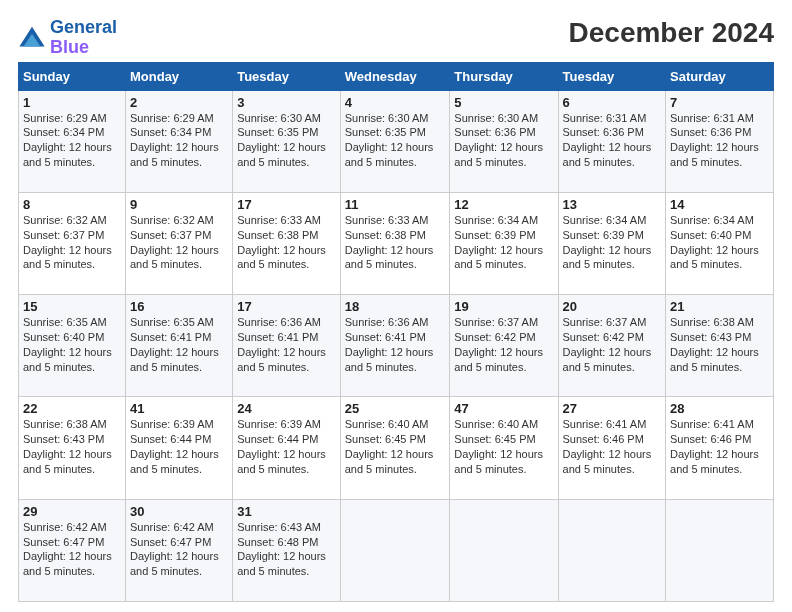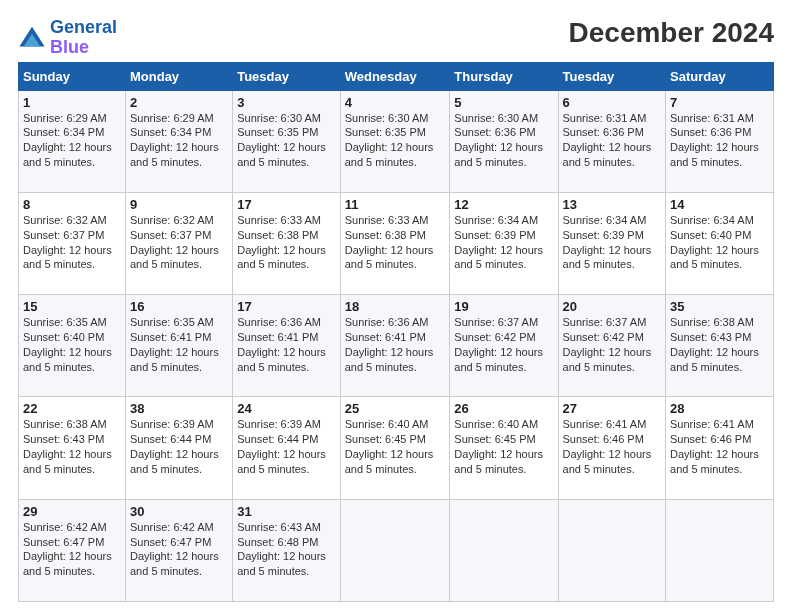--- a/index.html
+++ b/index.html
@@ -293,39 +293,39 @@
       </td>
           <td>
         <span class="day-number">20</span>
         <div class="day-info">
           <span>Sunrise: 6:37 AM</span><br>
           <span>Sunset: 6:42 PM</span><br>
           <span>Daylight: 12 hours and 5 minutes.</span>
         </div>
       </td>
           <td>
-        <span class="day-number">35</span>
+        <span class="day-number">21</span>
         <div class="day-info">
           <span>Sunrise: 6:38 AM</span><br>
           <span>Sunset: 6:43 PM</span><br>
           <span>Daylight: 12 hours and 5 minutes.</span>
         </div>
       </td>
         </tr>
         <tr>
           <td>
         <span class="day-number">22</span>
         <div class="day-info">
           <span>Sunrise: 6:38 AM</span><br>
           <span>Sunset: 6:43 PM</span><br>
           <span>Daylight: 12 hours and 5 minutes.</span>
         </div>
       </td>
           <td>
-        <span class="day-number">38</span>
+        <span class="day-number">41</span>
         <div class="day-info">
           <span>Sunrise: 6:39 AM</span><br>
           <span>Sunset: 6:44 PM</span><br>
           <span>Daylight: 12 hours and 5 minutes.</span>
         </div>
       </td>
           <td>
         <span class="day-number">24</span>
         <div class="day-info">
           <span>Sunrise: 6:39 AM</span><br>
@@ -335,21 +335,21 @@
       </td>
           <td>
         <span class="day-number">25</span>
         <div class="day-info">
           <span>Sunrise: 6:40 AM</span><br>
           <span>Sunset: 6:45 PM</span><br>
           <span>Daylight: 12 hours and 5 minutes.</span>
         </div>
       </td>
           <td>
-        <span class="day-number">26</span>
+        <span class="day-number">47</span>
         <div class="day-info">
           <span>Sunrise: 6:40 AM</span><br>
           <span>Sunset: 6:45 PM</span><br>
           <span>Daylight: 12 hours and 5 minutes.</span>
         </div>
       </td>
           <td>
         <span class="day-number">27</span>
         <div class="day-info">
           <span>Sunrise: 6:41 AM</span><br>

